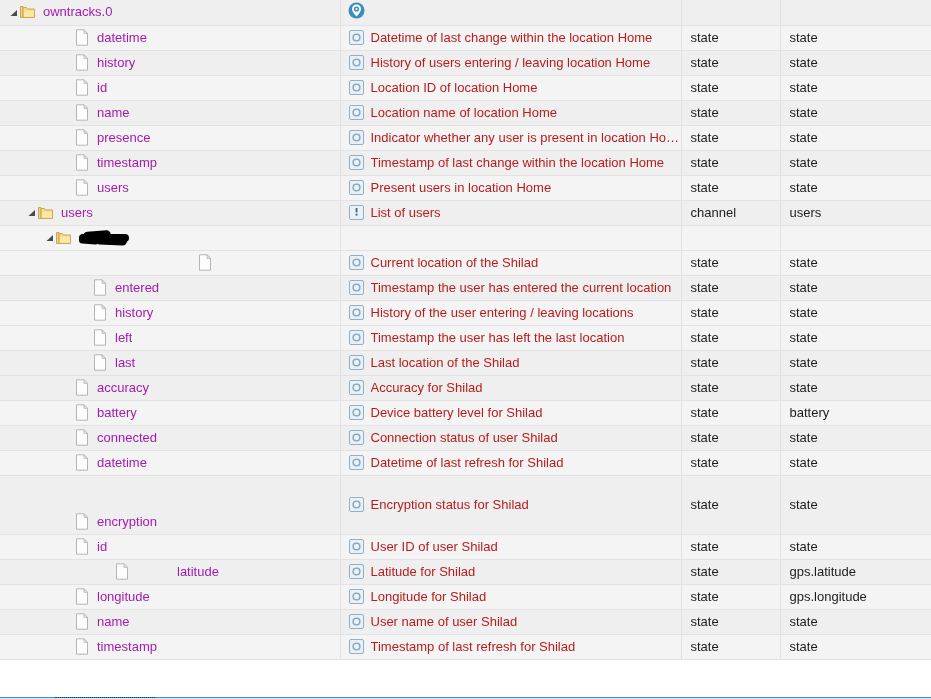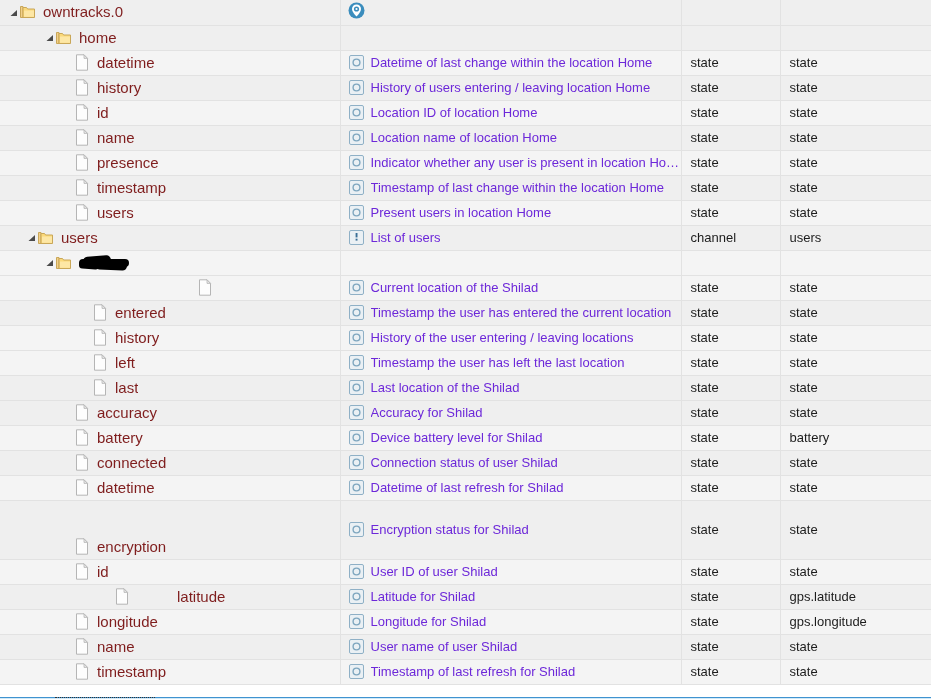--- a/index.html
+++ b/index.html
@@ -70,22 +70,22 @@
     min-width: 16px;
     height: 20px;
     margin-right: 7px;
     display: flex;
     align-items: center;
     justify-content: center;
   }
   .folder-icon svg, .file-icon svg { display: block; }
 
   .node-label {
-    font-size: 15px;
-    color: #7f1d1d;
+    font-size: 13px;
+    color: #a21caf;
     overflow: hidden;
     text-overflow: ellipsis;
     white-space: nowrap;
     line-height: 24px;
   }
 
   .redacted {
     display: inline-block;
     position: relative;
     width: 50px;
@@ -115,21 +115,21 @@
     min-width: 15px;
     height: 15px;
     margin-right: 7px;
     display: flex;
     align-items: center;
     justify-content: center;
   }
   .obj-icon svg { display: block; }
   .desc-text {
     font-size: 13px;
-    color: #6d28d9;
+    color: #b91c1c;
     overflow: hidden;
     text-overflow: ellipsis;
     white-space: nowrap;
     line-height: 24px;
   }
 
   .plain-inner {
     padding-left: 9px;
     line-height: 24px;
     font-size: 13px;
@@ -202,311 +202,289 @@
                 <circle cx="8.5" cy="8.5" r="8" fill="#3b8dbd"></circle>
                 <path d="M8.5 2.6 C5.9 2.6 4 4.6 4 7.1 C4 10.1 8.5 14.6 8.5 14.6 C8.5 14.6 13 10.1 13 7.1 C13 4.6 11.1 2.6 8.5 2.6 Z" fill="#ffffff"></path>
                 <circle cx="8.5" cy="7" r="2.6" fill="#3b8dbd"></circle>
                 <circle cx="8.5" cy="7" r="1.1" fill="#ffffff"></circle>
               </svg></span>
           </div>
         </td>
         <td class="cell c-role"></td>
         <td class="cell c-type"></td>
       </tr>
-      <tr class="row">
-        <td class="cell c-name">
-          <div class="name-inner" style="padding-left: 42px;">
+      <tr class="row alt">
+        <td class="cell c-name">
+          <div class="name-inner" style="padding-left: 60px;">
+            <span class="twisty"></span>
+            <span class="file-icon">
+              <svg width="14" height="17" viewBox="0 0 14 17">
+                <path d="M1.5 0.8 L9 0.8 L12.5 4.4 L12.5 16.2 L1.5 16.2 Z" fill="#fdfdfd" stroke="#b5b5b5" stroke-width="1"></path>
+                <path d="M9 0.8 L9 4.4 L12.5 4.4 Z" fill="#e8e8e8" stroke="#b5b5b5" stroke-width="0.8"></path>
+              </svg>
+            </span>
+            <span class="node-label">datetime</span>
+          </div>
+        </td>
+        <td class="cell c-desc">
+          <div class="desc-inner">
+            <span class="obj-icon">
+              <svg width="15" height="15" viewBox="0 0 15 15">
+                <rect x="0.5" y="0.5" width="14" height="14" rx="1.5" fill="#eaf0f4" stroke="#8fb0c6" stroke-width="1"></rect>
+                <circle cx="7.5" cy="7.5" r="3.4" fill="none" stroke="#7ea6bf" stroke-width="1.4"></circle>
+              </svg>
+            </span>
+            <span class="desc-text">Datetime of last change within the location Home</span>
+          </div>
+        </td>
+        <td class="cell c-role">
+          <div class="plain-inner">state</div>
+        </td>
+        <td class="cell c-type">
+          <div class="plain-inner">state</div>
+        </td>
+      </tr>
+      <tr class="row">
+        <td class="cell c-name">
+          <div class="name-inner" style="padding-left: 60px;">
+            <span class="twisty"></span>
+            <span class="file-icon">
+              <svg width="14" height="17" viewBox="0 0 14 17">
+                <path d="M1.5 0.8 L9 0.8 L12.5 4.4 L12.5 16.2 L1.5 16.2 Z" fill="#fdfdfd" stroke="#b5b5b5" stroke-width="1"></path>
+                <path d="M9 0.8 L9 4.4 L12.5 4.4 Z" fill="#e8e8e8" stroke="#b5b5b5" stroke-width="0.8"></path>
+              </svg>
+            </span>
+            <span class="node-label">history</span>
+          </div>
+        </td>
+        <td class="cell c-desc">
+          <div class="desc-inner">
+            <span class="obj-icon">
+              <svg width="15" height="15" viewBox="0 0 15 15">
+                <rect x="0.5" y="0.5" width="14" height="14" rx="1.5" fill="#eaf0f4" stroke="#8fb0c6" stroke-width="1"></rect>
+                <circle cx="7.5" cy="7.5" r="3.4" fill="none" stroke="#7ea6bf" stroke-width="1.4"></circle>
+              </svg>
+            </span>
+            <span class="desc-text">History of users entering / leaving location Home</span>
+          </div>
+        </td>
+        <td class="cell c-role">
+          <div class="plain-inner">state</div>
+        </td>
+        <td class="cell c-type">
+          <div class="plain-inner">state</div>
+        </td>
+      </tr>
+      <tr class="row alt">
+        <td class="cell c-name">
+          <div class="name-inner" style="padding-left: 60px;">
+            <span class="twisty"></span>
+            <span class="file-icon">
+              <svg width="14" height="17" viewBox="0 0 14 17">
+                <path d="M1.5 0.8 L9 0.8 L12.5 4.4 L12.5 16.2 L1.5 16.2 Z" fill="#fdfdfd" stroke="#b5b5b5" stroke-width="1"></path>
+                <path d="M9 0.8 L9 4.4 L12.5 4.4 Z" fill="#e8e8e8" stroke="#b5b5b5" stroke-width="0.8"></path>
+              </svg>
+            </span>
+            <span class="node-label">id</span>
+          </div>
+        </td>
+        <td class="cell c-desc">
+          <div class="desc-inner">
+            <span class="obj-icon">
+              <svg width="15" height="15" viewBox="0 0 15 15">
+                <rect x="0.5" y="0.5" width="14" height="14" rx="1.5" fill="#eaf0f4" stroke="#8fb0c6" stroke-width="1"></rect>
+                <circle cx="7.5" cy="7.5" r="3.4" fill="none" stroke="#7ea6bf" stroke-width="1.4"></circle>
+              </svg>
+            </span>
+            <span class="desc-text">Location ID of location Home</span>
+          </div>
+        </td>
+        <td class="cell c-role">
+          <div class="plain-inner">state</div>
+        </td>
+        <td class="cell c-type">
+          <div class="plain-inner">state</div>
+        </td>
+      </tr>
+      <tr class="row">
+        <td class="cell c-name">
+          <div class="name-inner" style="padding-left: 60px;">
+            <span class="twisty"></span>
+            <span class="file-icon">
+              <svg width="14" height="17" viewBox="0 0 14 17">
+                <path d="M1.5 0.8 L9 0.8 L12.5 4.4 L12.5 16.2 L1.5 16.2 Z" fill="#fdfdfd" stroke="#b5b5b5" stroke-width="1"></path>
+                <path d="M9 0.8 L9 4.4 L12.5 4.4 Z" fill="#e8e8e8" stroke="#b5b5b5" stroke-width="0.8"></path>
+              </svg>
+            </span>
+            <span class="node-label">name</span>
+          </div>
+        </td>
+        <td class="cell c-desc">
+          <div class="desc-inner">
+            <span class="obj-icon">
+              <svg width="15" height="15" viewBox="0 0 15 15">
+                <rect x="0.5" y="0.5" width="14" height="14" rx="1.5" fill="#eaf0f4" stroke="#8fb0c6" stroke-width="1"></rect>
+                <circle cx="7.5" cy="7.5" r="3.4" fill="none" stroke="#7ea6bf" stroke-width="1.4"></circle>
+              </svg>
+            </span>
+            <span class="desc-text">Location name of location Home</span>
+          </div>
+        </td>
+        <td class="cell c-role">
+          <div class="plain-inner">state</div>
+        </td>
+        <td class="cell c-type">
+          <div class="plain-inner">state</div>
+        </td>
+      </tr>
+      <tr class="row alt">
+        <td class="cell c-name">
+          <div class="name-inner" style="padding-left: 60px;">
+            <span class="twisty"></span>
+            <span class="file-icon">
+              <svg width="14" height="17" viewBox="0 0 14 17">
+                <path d="M1.5 0.8 L9 0.8 L12.5 4.4 L12.5 16.2 L1.5 16.2 Z" fill="#fdfdfd" stroke="#b5b5b5" stroke-width="1"></path>
+                <path d="M9 0.8 L9 4.4 L12.5 4.4 Z" fill="#e8e8e8" stroke="#b5b5b5" stroke-width="0.8"></path>
+              </svg>
+            </span>
+            <span class="node-label">presence</span>
+          </div>
+        </td>
+        <td class="cell c-desc">
+          <div class="desc-inner">
+            <span class="obj-icon">
+              <svg width="15" height="15" viewBox="0 0 15 15">
+                <rect x="0.5" y="0.5" width="14" height="14" rx="1.5" fill="#eaf0f4" stroke="#8fb0c6" stroke-width="1"></rect>
+                <circle cx="7.5" cy="7.5" r="3.4" fill="none" stroke="#7ea6bf" stroke-width="1.4"></circle>
+              </svg>
+            </span>
+            <span class="desc-text">Indicator whether any user is present in location Ho…</span>
+          </div>
+        </td>
+        <td class="cell c-role">
+          <div class="plain-inner">state</div>
+        </td>
+        <td class="cell c-type">
+          <div class="plain-inner">state</div>
+        </td>
+      </tr>
+      <tr class="row">
+        <td class="cell c-name">
+          <div class="name-inner" style="padding-left: 60px;">
+            <span class="twisty"></span>
+            <span class="file-icon">
+              <svg width="14" height="17" viewBox="0 0 14 17">
+                <path d="M1.5 0.8 L9 0.8 L12.5 4.4 L12.5 16.2 L1.5 16.2 Z" fill="#fdfdfd" stroke="#b5b5b5" stroke-width="1"></path>
+                <path d="M9 0.8 L9 4.4 L12.5 4.4 Z" fill="#e8e8e8" stroke="#b5b5b5" stroke-width="0.8"></path>
+              </svg>
+            </span>
+            <span class="node-label">timestamp</span>
+          </div>
+        </td>
+        <td class="cell c-desc">
+          <div class="desc-inner">
+            <span class="obj-icon">
+              <svg width="15" height="15" viewBox="0 0 15 15">
+                <rect x="0.5" y="0.5" width="14" height="14" rx="1.5" fill="#eaf0f4" stroke="#8fb0c6" stroke-width="1"></rect>
+                <circle cx="7.5" cy="7.5" r="3.4" fill="none" stroke="#7ea6bf" stroke-width="1.4"></circle>
+              </svg>
+            </span>
+            <span class="desc-text">Timestamp of last change within the location Home</span>
+          </div>
+        </td>
+        <td class="cell c-role">
+          <div class="plain-inner">state</div>
+        </td>
+        <td class="cell c-type">
+          <div class="plain-inner">state</div>
+        </td>
+      </tr>
+      <tr class="row alt">
+        <td class="cell c-name">
+          <div class="name-inner" style="padding-left: 60px;">
+            <span class="twisty"></span>
+            <span class="file-icon">
+              <svg width="14" height="17" viewBox="0 0 14 17">
+                <path d="M1.5 0.8 L9 0.8 L12.5 4.4 L12.5 16.2 L1.5 16.2 Z" fill="#fdfdfd" stroke="#b5b5b5" stroke-width="1"></path>
+                <path d="M9 0.8 L9 4.4 L12.5 4.4 Z" fill="#e8e8e8" stroke="#b5b5b5" stroke-width="0.8"></path>
+              </svg>
+            </span>
+            <span class="node-label">users</span>
+          </div>
+        </td>
+        <td class="cell c-desc">
+          <div class="desc-inner">
+            <span class="obj-icon">
+              <svg width="15" height="15" viewBox="0 0 15 15">
+                <rect x="0.5" y="0.5" width="14" height="14" rx="1.5" fill="#eaf0f4" stroke="#8fb0c6" stroke-width="1"></rect>
+                <circle cx="7.5" cy="7.5" r="3.4" fill="none" stroke="#7ea6bf" stroke-width="1.4"></circle>
+              </svg>
+            </span>
+            <span class="desc-text">Present users in location Home</span>
+          </div>
+        </td>
+        <td class="cell c-role">
+          <div class="plain-inner">state</div>
+        </td>
+        <td class="cell c-type">
+          <div class="plain-inner">state</div>
+        </td>
+      </tr>
+      <tr class="row">
+        <td class="cell c-name">
+          <div class="name-inner" style="padding-left: 24px;">
             <span class="twisty">
               <svg width="9" height="9" viewBox="0 0 9 9">
                 <path d="M8 2 L8 8 L1.5 8 Z" fill="#4a4a4a"></path>
               </svg>
             </span>
             <span class="folder-icon">
               <svg width="16" height="14" viewBox="0 0 16 14">
                 <path d="M0.5 1.5 L0.5 12.5 L3 12.5 L3 1.5 Z" fill="#f3d08a" stroke="#c9a758" stroke-width="1"></path>
                 <path d="M3 2.5 L6.5 2.5 L7.6 4 L14.5 4 L14.5 12.5 L3 12.5 Z" fill="#fbd97a" stroke="#c9a758" stroke-width="1"></path>
                 <path d="M4 5.5 L14 5.5 L14 11.8 L4 11.8 Z" fill="#fde9ad" opacity="0.85"></path>
               </svg>
             </span>
-            <span class="node-label">home</span>
-          </div>
-        </td>
-        <td class="cell c-desc"></td>
-        <td class="cell c-role"></td>
-        <td class="cell c-type"></td>
-      </tr>
-      <tr class="row alt">
-        <td class="cell c-name">
-          <div class="name-inner" style="padding-left: 60px;">
-            <span class="twisty"></span>
-            <span class="file-icon">
-              <svg width="14" height="17" viewBox="0 0 14 17">
-                <path d="M1.5 0.8 L9 0.8 L12.5 4.4 L12.5 16.2 L1.5 16.2 Z" fill="#fdfdfd" stroke="#b5b5b5" stroke-width="1"></path>
-                <path d="M9 0.8 L9 4.4 L12.5 4.4 Z" fill="#e8e8e8" stroke="#b5b5b5" stroke-width="0.8"></path>
-              </svg>
-            </span>
-            <span class="node-label">datetime</span>
-          </div>
-        </td>
-        <td class="cell c-desc">
-          <div class="desc-inner">
-            <span class="obj-icon">
-              <svg width="15" height="15" viewBox="0 0 15 15">
-                <rect x="0.5" y="0.5" width="14" height="14" rx="1.5" fill="#eaf0f4" stroke="#8fb0c6" stroke-width="1"></rect>
-                <circle cx="7.5" cy="7.5" r="3.4" fill="none" stroke="#7ea6bf" stroke-width="1.4"></circle>
-              </svg>
-            </span>
-            <span class="desc-text">Datetime of last change within the location Home</span>
-          </div>
-        </td>
-        <td class="cell c-role">
-          <div class="plain-inner">state</div>
-        </td>
-        <td class="cell c-type">
-          <div class="plain-inner">state</div>
-        </td>
-      </tr>
-      <tr class="row">
-        <td class="cell c-name">
-          <div class="name-inner" style="padding-left: 60px;">
-            <span class="twisty"></span>
-            <span class="file-icon">
-              <svg width="14" height="17" viewBox="0 0 14 17">
-                <path d="M1.5 0.8 L9 0.8 L12.5 4.4 L12.5 16.2 L1.5 16.2 Z" fill="#fdfdfd" stroke="#b5b5b5" stroke-width="1"></path>
-                <path d="M9 0.8 L9 4.4 L12.5 4.4 Z" fill="#e8e8e8" stroke="#b5b5b5" stroke-width="0.8"></path>
-              </svg>
-            </span>
-            <span class="node-label">history</span>
-          </div>
-        </td>
-        <td class="cell c-desc">
-          <div class="desc-inner">
-            <span class="obj-icon">
-              <svg width="15" height="15" viewBox="0 0 15 15">
-                <rect x="0.5" y="0.5" width="14" height="14" rx="1.5" fill="#eaf0f4" stroke="#8fb0c6" stroke-width="1"></rect>
-                <circle cx="7.5" cy="7.5" r="3.4" fill="none" stroke="#7ea6bf" stroke-width="1.4"></circle>
-              </svg>
-            </span>
-            <span class="desc-text">History of users entering / leaving location Home</span>
-          </div>
-        </td>
-        <td class="cell c-role">
-          <div class="plain-inner">state</div>
-        </td>
-        <td class="cell c-type">
-          <div class="plain-inner">state</div>
-        </td>
-      </tr>
-      <tr class="row alt">
-        <td class="cell c-name">
-          <div class="name-inner" style="padding-left: 60px;">
-            <span class="twisty"></span>
-            <span class="file-icon">
-              <svg width="14" height="17" viewBox="0 0 14 17">
-                <path d="M1.5 0.8 L9 0.8 L12.5 4.4 L12.5 16.2 L1.5 16.2 Z" fill="#fdfdfd" stroke="#b5b5b5" stroke-width="1"></path>
-                <path d="M9 0.8 L9 4.4 L12.5 4.4 Z" fill="#e8e8e8" stroke="#b5b5b5" stroke-width="0.8"></path>
-              </svg>
-            </span>
-            <span class="node-label">id</span>
-          </div>
-        </td>
-        <td class="cell c-desc">
-          <div class="desc-inner">
-            <span class="obj-icon">
-              <svg width="15" height="15" viewBox="0 0 15 15">
-                <rect x="0.5" y="0.5" width="14" height="14" rx="1.5" fill="#eaf0f4" stroke="#8fb0c6" stroke-width="1"></rect>
-                <circle cx="7.5" cy="7.5" r="3.4" fill="none" stroke="#7ea6bf" stroke-width="1.4"></circle>
-              </svg>
-            </span>
-            <span class="desc-text">Location ID of location Home</span>
-          </div>
-        </td>
-        <td class="cell c-role">
-          <div class="plain-inner">state</div>
-        </td>
-        <td class="cell c-type">
-          <div class="plain-inner">state</div>
-        </td>
-      </tr>
-      <tr class="row">
-        <td class="cell c-name">
-          <div class="name-inner" style="padding-left: 60px;">
-            <span class="twisty"></span>
-            <span class="file-icon">
-              <svg width="14" height="17" viewBox="0 0 14 17">
-                <path d="M1.5 0.8 L9 0.8 L12.5 4.4 L12.5 16.2 L1.5 16.2 Z" fill="#fdfdfd" stroke="#b5b5b5" stroke-width="1"></path>
-                <path d="M9 0.8 L9 4.4 L12.5 4.4 Z" fill="#e8e8e8" stroke="#b5b5b5" stroke-width="0.8"></path>
-              </svg>
-            </span>
-            <span class="node-label">name</span>
-          </div>
-        </td>
-        <td class="cell c-desc">
-          <div class="desc-inner">
-            <span class="obj-icon">
-              <svg width="15" height="15" viewBox="0 0 15 15">
-                <rect x="0.5" y="0.5" width="14" height="14" rx="1.5" fill="#eaf0f4" stroke="#8fb0c6" stroke-width="1"></rect>
-                <circle cx="7.5" cy="7.5" r="3.4" fill="none" stroke="#7ea6bf" stroke-width="1.4"></circle>
-              </svg>
-            </span>
-            <span class="desc-text">Location name of location Home</span>
-          </div>
-        </td>
-        <td class="cell c-role">
-          <div class="plain-inner">state</div>
-        </td>
-        <td class="cell c-type">
-          <div class="plain-inner">state</div>
-        </td>
-      </tr>
-      <tr class="row alt">
-        <td class="cell c-name">
-          <div class="name-inner" style="padding-left: 60px;">
-            <span class="twisty"></span>
-            <span class="file-icon">
-              <svg width="14" height="17" viewBox="0 0 14 17">
-                <path d="M1.5 0.8 L9 0.8 L12.5 4.4 L12.5 16.2 L1.5 16.2 Z" fill="#fdfdfd" stroke="#b5b5b5" stroke-width="1"></path>
-                <path d="M9 0.8 L9 4.4 L12.5 4.4 Z" fill="#e8e8e8" stroke="#b5b5b5" stroke-width="0.8"></path>
-              </svg>
-            </span>
-            <span class="node-label">presence</span>
-          </div>
-        </td>
-        <td class="cell c-desc">
-          <div class="desc-inner">
-            <span class="obj-icon">
-              <svg width="15" height="15" viewBox="0 0 15 15">
-                <rect x="0.5" y="0.5" width="14" height="14" rx="1.5" fill="#eaf0f4" stroke="#8fb0c6" stroke-width="1"></rect>
-                <circle cx="7.5" cy="7.5" r="3.4" fill="none" stroke="#7ea6bf" stroke-width="1.4"></circle>
-              </svg>
-            </span>
-            <span class="desc-text">Indicator whether any user is present in location Ho…</span>
-          </div>
-        </td>
-        <td class="cell c-role">
-          <div class="plain-inner">state</div>
-        </td>
-        <td class="cell c-type">
-          <div class="plain-inner">state</div>
-        </td>
-      </tr>
-      <tr class="row">
-        <td class="cell c-name">
-          <div class="name-inner" style="padding-left: 60px;">
-            <span class="twisty"></span>
-            <span class="file-icon">
-              <svg width="14" height="17" viewBox="0 0 14 17">
-                <path d="M1.5 0.8 L9 0.8 L12.5 4.4 L12.5 16.2 L1.5 16.2 Z" fill="#fdfdfd" stroke="#b5b5b5" stroke-width="1"></path>
-                <path d="M9 0.8 L9 4.4 L12.5 4.4 Z" fill="#e8e8e8" stroke="#b5b5b5" stroke-width="0.8"></path>
-              </svg>
-            </span>
-            <span class="node-label">timestamp</span>
-          </div>
-        </td>
-        <td class="cell c-desc">
-          <div class="desc-inner">
-            <span class="obj-icon">
-              <svg width="15" height="15" viewBox="0 0 15 15">
-                <rect x="0.5" y="0.5" width="14" height="14" rx="1.5" fill="#eaf0f4" stroke="#8fb0c6" stroke-width="1"></rect>
-                <circle cx="7.5" cy="7.5" r="3.4" fill="none" stroke="#7ea6bf" stroke-width="1.4"></circle>
-              </svg>
-            </span>
-            <span class="desc-text">Timestamp of last change within the location Home</span>
-          </div>
-        </td>
-        <td class="cell c-role">
-          <div class="plain-inner">state</div>
-        </td>
-        <td class="cell c-type">
-          <div class="plain-inner">state</div>
-        </td>
-      </tr>
-      <tr class="row alt">
-        <td class="cell c-name">
-          <div class="name-inner" style="padding-left: 60px;">
-            <span class="twisty"></span>
-            <span class="file-icon">
-              <svg width="14" height="17" viewBox="0 0 14 17">
-                <path d="M1.5 0.8 L9 0.8 L12.5 4.4 L12.5 16.2 L1.5 16.2 Z" fill="#fdfdfd" stroke="#b5b5b5" stroke-width="1"></path>
-                <path d="M9 0.8 L9 4.4 L12.5 4.4 Z" fill="#e8e8e8" stroke="#b5b5b5" stroke-width="0.8"></path>
-              </svg>
-            </span>
             <span class="node-label">users</span>
           </div>
         </td>
         <td class="cell c-desc">
           <div class="desc-inner">
             <span class="obj-icon">
               <svg width="15" height="15" viewBox="0 0 15 15">
                 <rect x="0.5" y="0.5" width="14" height="14" rx="1.5" fill="#eaf0f4" stroke="#8fb0c6" stroke-width="1"></rect>
-                <circle cx="7.5" cy="7.5" r="3.4" fill="none" stroke="#7ea6bf" stroke-width="1.4"></circle>
-              </svg>
-            </span>
-            <span class="desc-text">Present users in location Home</span>
-          </div>
-        </td>
-        <td class="cell c-role">
-          <div class="plain-inner">state</div>
-        </td>
-        <td class="cell c-type">
-          <div class="plain-inner">state</div>
-        </td>
-      </tr>
-      <tr class="row">
-        <td class="cell c-name">
-          <div class="name-inner" style="padding-left: 24px;">
+                <rect x="6.6" y="3" width="1.9" height="4.4" fill="#3a6f96"></rect>
+                <rect x="6.6" y="8.7" width="1.9" height="1.9" fill="#3a6f96"></rect>
+              </svg>
+            </span>
+            <span class="desc-text">List of users</span>
+          </div>
+        </td>
+        <td class="cell c-role">
+          <div class="plain-inner">channel</div>
+        </td>
+        <td class="cell c-type">
+          <div class="plain-inner">users</div>
+        </td>
+      </tr>
+      <tr class="row alt">
+        <td class="cell c-name">
+          <div class="name-inner" style="padding-left: 42px;">
             <span class="twisty">
               <svg width="9" height="9" viewBox="0 0 9 9">
                 <path d="M8 2 L8 8 L1.5 8 Z" fill="#4a4a4a"></path>
               </svg>
             </span>
             <span class="folder-icon">
               <svg width="16" height="14" viewBox="0 0 16 14">
                 <path d="M0.5 1.5 L0.5 12.5 L3 12.5 L3 1.5 Z" fill="#f3d08a" stroke="#c9a758" stroke-width="1"></path>
                 <path d="M3 2.5 L6.5 2.5 L7.6 4 L14.5 4 L14.5 12.5 L3 12.5 Z" fill="#fbd97a" stroke="#c9a758" stroke-width="1"></path>
                 <path d="M4 5.5 L14 5.5 L14 11.8 L4 11.8 Z" fill="#fde9ad" opacity="0.85"></path>
               </svg>
             </span>
-            <span class="node-label">users</span>
-          </div>
-        </td>
-        <td class="cell c-desc">
-          <div class="desc-inner">
-            <span class="obj-icon">
-              <svg width="15" height="15" viewBox="0 0 15 15">
-                <rect x="0.5" y="0.5" width="14" height="14" rx="1.5" fill="#eaf0f4" stroke="#8fb0c6" stroke-width="1"></rect>
-                <rect x="6.6" y="3" width="1.9" height="4.4" fill="#3a6f96"></rect>
-                <rect x="6.6" y="8.7" width="1.9" height="1.9" fill="#3a6f96"></rect>
-              </svg>
-            </span>
-            <span class="desc-text">List of users</span>
-          </div>
-        </td>
-        <td class="cell c-role">
-          <div class="plain-inner">channel</div>
-        </td>
-        <td class="cell c-type">
-          <div class="plain-inner">users</div>
-        </td>
-      </tr>
-      <tr class="row alt">
-        <td class="cell c-name">
-          <div class="name-inner" style="padding-left: 42px;">
-            <span class="twisty">
-              <svg width="9" height="9" viewBox="0 0 9 9">
-                <path d="M8 2 L8 8 L1.5 8 Z" fill="#4a4a4a"></path>
-              </svg>
-            </span>
-            <span class="folder-icon">
-              <svg width="16" height="14" viewBox="0 0 16 14">
-                <path d="M0.5 1.5 L0.5 12.5 L3 12.5 L3 1.5 Z" fill="#f3d08a" stroke="#c9a758" stroke-width="1"></path>
-                <path d="M3 2.5 L6.5 2.5 L7.6 4 L14.5 4 L14.5 12.5 L3 12.5 Z" fill="#fbd97a" stroke="#c9a758" stroke-width="1"></path>
-                <path d="M4 5.5 L14 5.5 L14 11.8 L4 11.8 Z" fill="#fde9ad" opacity="0.85"></path>
-              </svg>
-            </span>
             <span class="redacted">
               <span class="blot b1"></span>
               <span class="blot b2"></span>
               <span class="blot b3"></span>
               <span class="blot b4"></span>
             </span>
           </div>
         </td>
         <td class="cell c-desc"></td>
         <td class="cell c-role"></td>

